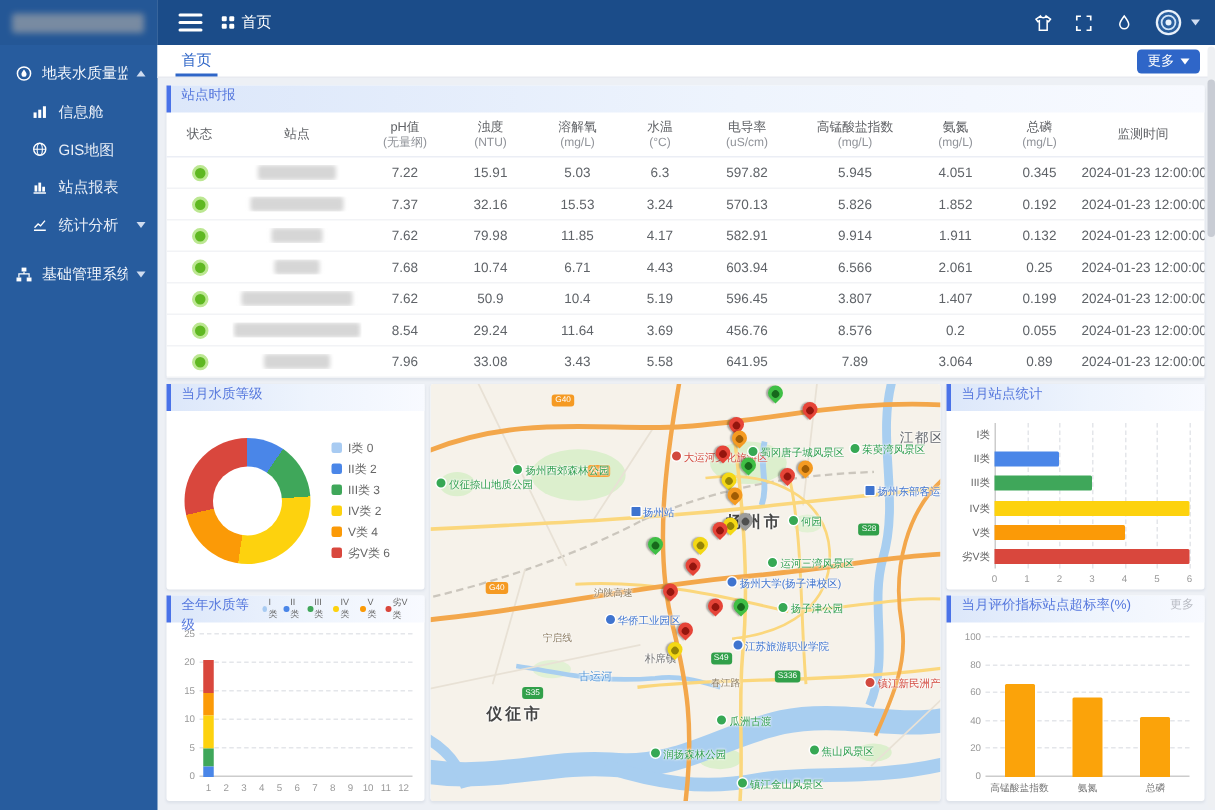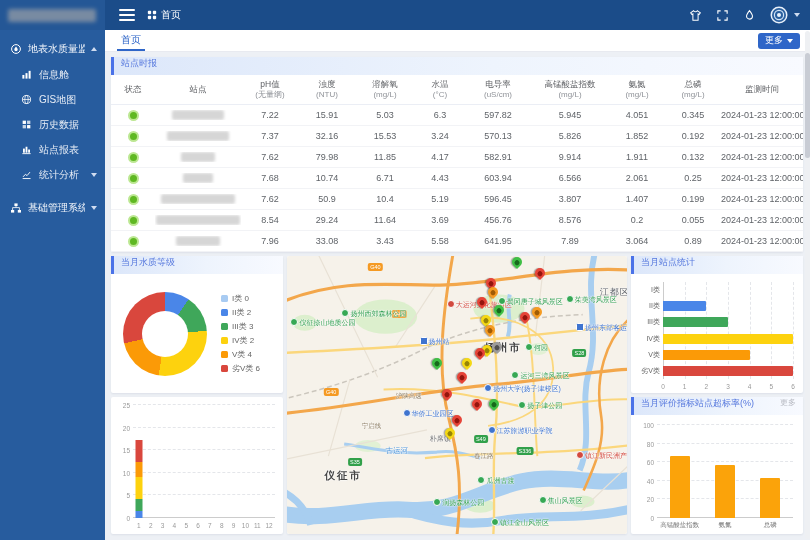--- a/index.html
+++ b/index.html
@@ -139,29 +139,20 @@
           </svg>
           <span class="lbl">信息舱</span>
         </div>
         <div class="m-item">
           <svg width="11" height="11" viewBox="0 0 12 12">
             <circle cx="6" cy="6" r="4.4" fill="none" stroke="#fff"></circle>
             <ellipse cx="6" cy="6" rx="1.9" ry="4.4" fill="none" stroke="#fff" stroke-width=".8"></ellipse>
             <path d="M1.6 6h8.8" stroke="#fff" stroke-width=".8"></path>
           </svg>
           <span class="lbl">GIS地图</span>
-        </div>
-        <div class="m-item">
-          <svg width="11" height="11" viewBox="0 0 12 12">
-            <rect x="1.8" y="1.8" width="3.6" height="3.6" fill="#fff"></rect>
-            <rect x="6.6" y="1.8" width="3.6" height="3.6" fill="#fff" opacity=".75"></rect>
-            <rect x="1.8" y="6.6" width="3.6" height="3.6" fill="#fff" opacity=".75"></rect>
-            <rect x="6.6" y="6.6" width="3.6" height="3.6" fill="#fff"></rect>
-          </svg>
-          <span class="lbl">历史数据</span>
         </div>
         <div class="m-item">
           <svg width="11" height="11" viewBox="0 0 12 12">
             <path d="M1.5 10.5h9" stroke="#fff"></path>
             <rect x="2.2" y="5" width="2" height="4.5" fill="#fff"></rect>
             <rect x="5" y="3" width="2" height="6.5" fill="#fff"></rect>
             <rect x="7.8" y="6" width="2" height="3.5" fill="#fff"></rect>
           </svg>
           <span class="lbl">站点报表</span>
         </div>
@@ -382,20 +373,31 @@
                     <span>V类 4</span>
                   </div>
                   <div class="lg-item">
                     <span class="sw" style="background:#d9473d"></span>
                     <span>劣V类 6</span>
                   </div>
                 </div>
             </div>
           </section>
           <section class="panel">
+            <div class="ptitle">
+                <span>全年水质等级</span>
+              <div class="tlegend">
+                  <span class="tl-item"><i style="background:#a8cbf2"></i>I类</span>
+                  <span class="tl-item"><i style="background:#4a86e8"></i>II类</span>
+                  <span class="tl-item"><i style="background:#3fa75a"></i>III类</span>
+                  <span class="tl-item"><i style="background:#fdd20e"></i>IV类</span>
+                  <span class="tl-item"><i style="background:#fb9a07"></i>V类</span>
+                  <span class="tl-item"><i style="background:#d9473d"></i>劣V类</span>
+                </div>
+            </div>
             <div class="pbody">
                 <div class="plot" style="left:22px;right:8px;top:8px;bottom:16px;">
                   <div class="gline zero" style="bottom:0%"></div>
                   <span class="ylab" style="bottom:0%">0</span>
                   <div class="gline" style="bottom:20%"></div>
                   <span class="ylab" style="bottom:20%">5</span>
                   <div class="gline" style="bottom:40%"></div>
                   <span class="ylab" style="bottom:40%">10</span>
                   <div class="gline" style="bottom:60%"></div>
                   <span class="ylab" style="bottom:60%">15</span>

